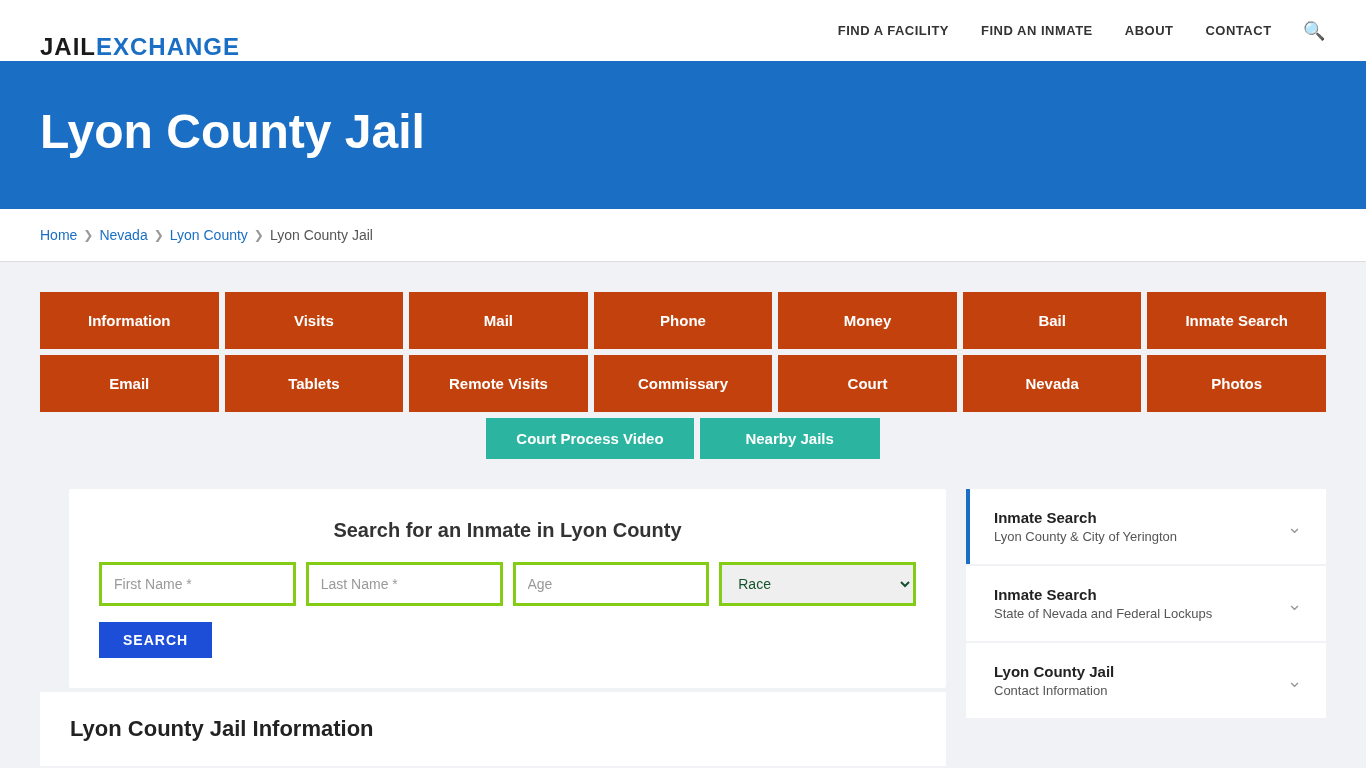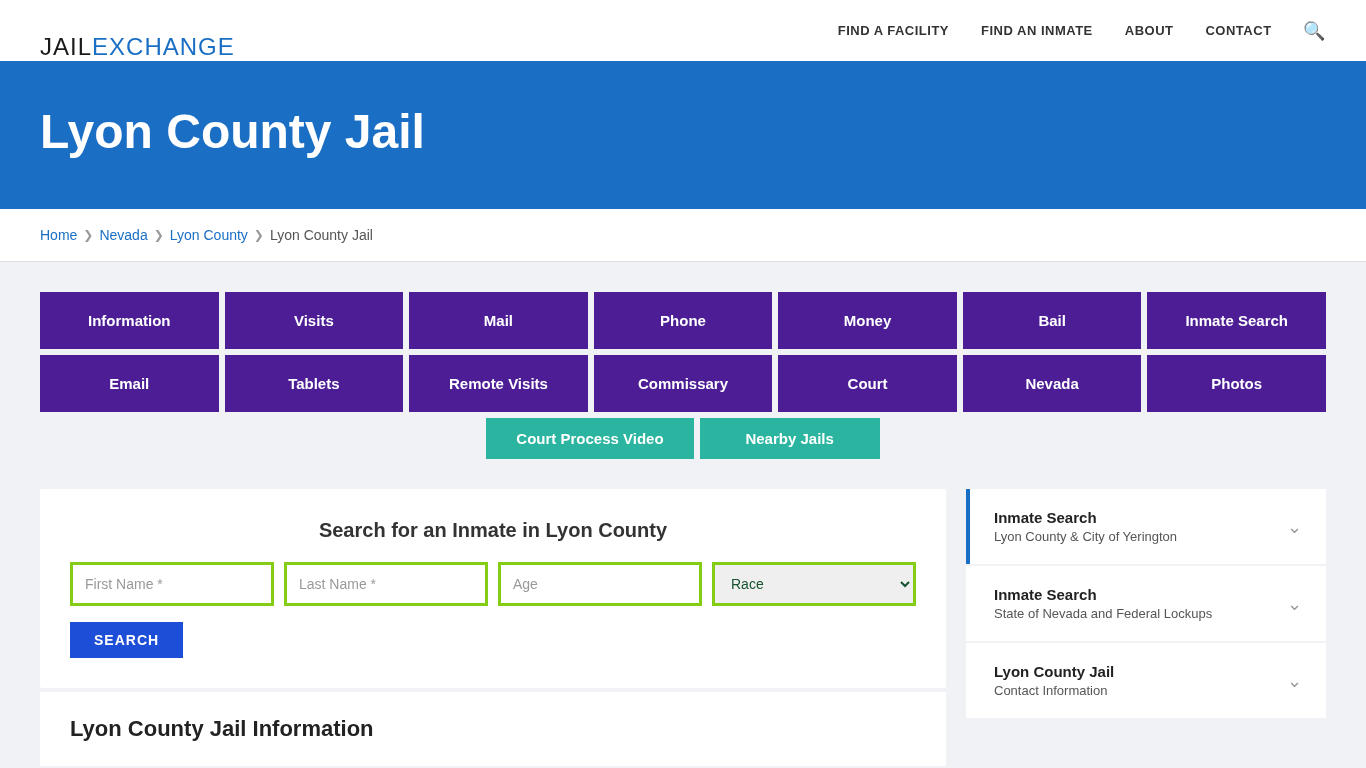--- a/index.html
+++ b/index.html
@@ -10,21 +10,21 @@
       background: #fff;
       border-bottom: 3px solid #1a6fc4;
       display: flex;
       align-items: center;
       justify-content: space-between;
       padding: 0 40px;
       height: 64px;
     }
     .logo {
       font-size: 24px;
-      font-weight: 400;
+      font-weight: 700;
       letter-spacing: 1px;
       color: #1a1a1a;
       margin-top: 32px;
     }
     .logo span.exchange { color: #1a6fc4; }
     .nav { display: flex; align-items: center; gap: 32px; }
     .nav a {
       text-decoration: none;
       color: #333;
       font-size: 13px;
@@ -78,21 +78,21 @@
       gap: 6px;
       margin-bottom: 6px;
     }
     .tiles-row3 {
       display: flex;
       justify-content: center;
       gap: 6px;
       margin-bottom: 30px;
     }
     .tile {
-      background: #4c1d95;
+      background: #c2410c;
       color: #fff;
       text-align: center;
       padding: 20px 10px;
       font-size: 15px;
       font-weight: 600;
       cursor: pointer;
       border: none;
       transition: background 0.2s;
     }
     .tile-wide {
@@ -114,20 +114,21 @@
       grid-template-columns: 1fr 360px;
       gap: 20px;
       align-items: start;
     }
 
     
     .search-box {
       background: #fff;
       padding: 30px;
       border-radius: 2px;
+      margin-left: 29px;
     }
     .search-box h2 {
       text-align: center;
       font-size: 20px;
       font-weight: 700;
       margin-bottom: 20px;
     }
     .search-fields {
       display: grid;
       grid-template-columns: 1fr 1fr 1fr 1fr;

